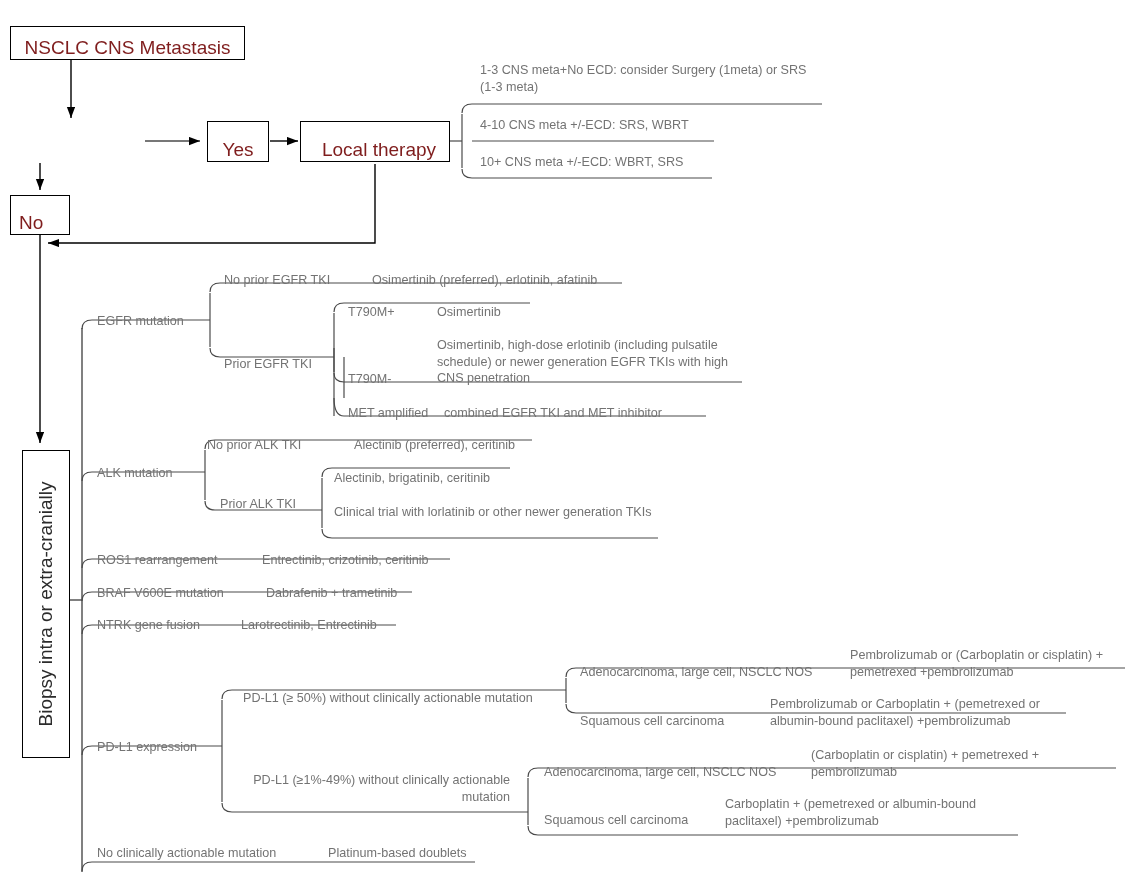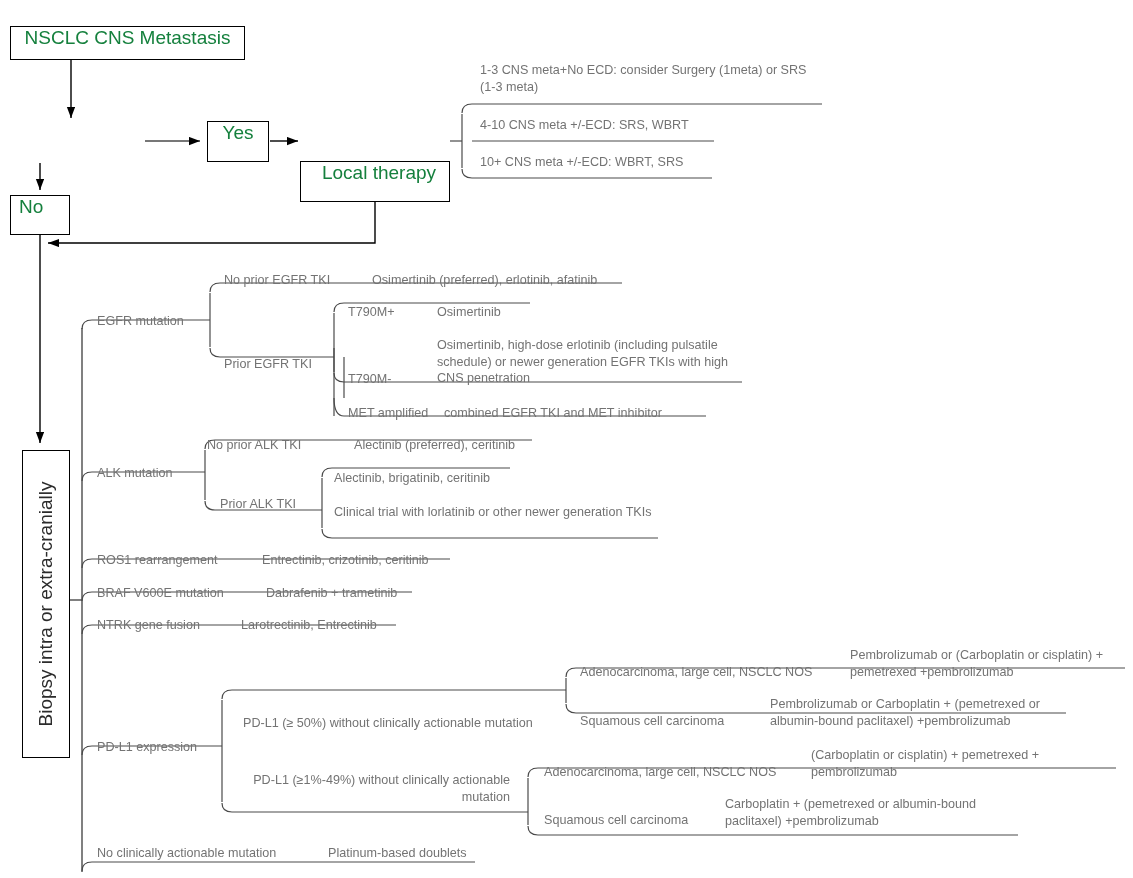--- a/index.html
+++ b/index.html
@@ -19,25 +19,25 @@
     position: absolute;
     left: 0; top: 0;
     width: 1133px; height: 878px;
     pointer-events: none;
   }
   
   .flowbox {
     position: absolute;
     border: 1.4px solid #000000;
     background: #ffffff;
-    color: #15803d;
+    color: #7f1d1d;
     font-size: 19px;
     font-family: "Liberation Sans", sans-serif;
     display: flex;
-    align-items: flex-start;
+    align-items: flex-end;
     justify-content: center;
     box-sizing: border-box;
     white-space: nowrap;
   }
   .flowbox.left-align {
     justify-content: flex-start;
     padding-left: 8px;
   }
   
   #biopsy-box {
@@ -154,21 +154,21 @@
 
   <div class="flowbox" style="left:10px; top:26px; width:235px; height:34px;">
     <span>NSCLC CNS Metastasis</span>
   </div>
 
 
   <div class="flowbox" style="left:207px; top:121px; width:62px; height:41px;">
     <span>Yes</span>
   </div>
 
-  <div class="flowbox left-align" style="left:300px; top:121px; width:150px; height:41px; justify-content:center;margin-top:40px;">
+  <div class="flowbox left-align" style="left:300px; top:121px; width:150px; height:41px; justify-content:center;">
     <span>Local therapy</span>
   </div>
 
   <div class="flowbox left-align" style="left:10px; top:195px; width:60px; height:40px;">
     <span>No</span>
   </div>
 
   <div id="biopsy-box" style="left:22px; top:450px; width:48px; height:308px;">
     <span class="vtext">Biopsy intra or extra-cranially</span>
   </div>
@@ -206,21 +206,21 @@
   <div class="lbl nowrap" style="left:262px; top:552px;">Entrectinib, crizotinib, ceritinib</div>
 
   <div class="lbl nowrap" style="left:97px; top:585px;">BRAF V600E mutation</div>
   <div class="lbl nowrap" style="left:266px; top:585px;">Dabrafenib + trametinib</div>
 
   <div class="lbl nowrap" style="left:97px; top:617px;">NTRK gene fusion</div>
   <div class="lbl nowrap" style="left:241px; top:617px;">Larotrectinib, Entrectinib</div>
 
   <div class="lbl nowrap" style="left:97px; top:739px;">PD-L1 expression</div>
 
-  <div class="lbl nowrap" style="left:243px; top:690px;margin-top:25px;">PD-L1 (≥ 50%) without clinically actionable mutation</div>
+  <div class="lbl nowrap" style="left:243px; top:690px;">PD-L1 (≥ 50%) without clinically actionable mutation</div>
 
   <div class="lbl nowrap" style="left:580px; top:664px;">Adenocarcinoma, large cell, NSCLC NOS</div>
   <div class="lbl" style="left:850px; top:647px; width:270px;">Pembrolizumab or (Carboplatin or cisplatin) + pemetrexed +pembrolizumab</div>
 
   <div class="lbl nowrap" style="left:580px; top:713px;">Squamous cell carcinoma</div>
   <div class="lbl" style="left:770px; top:696px; width:290px;">Pembrolizumab or Carboplatin + (pemetrexed or albumin-bound paclitaxel) +pembrolizumab</div>
 
   <div class="lbl" style="left:235px; top:772px; width:275px;text-align:right;">PD-L1 (≥1%-49%) without clinically actionable mutation</div>
 
   <div class="lbl nowrap" style="left:544px; top:764px;">Adenocarcinoma, large cell, NSCLC NOS</div>

